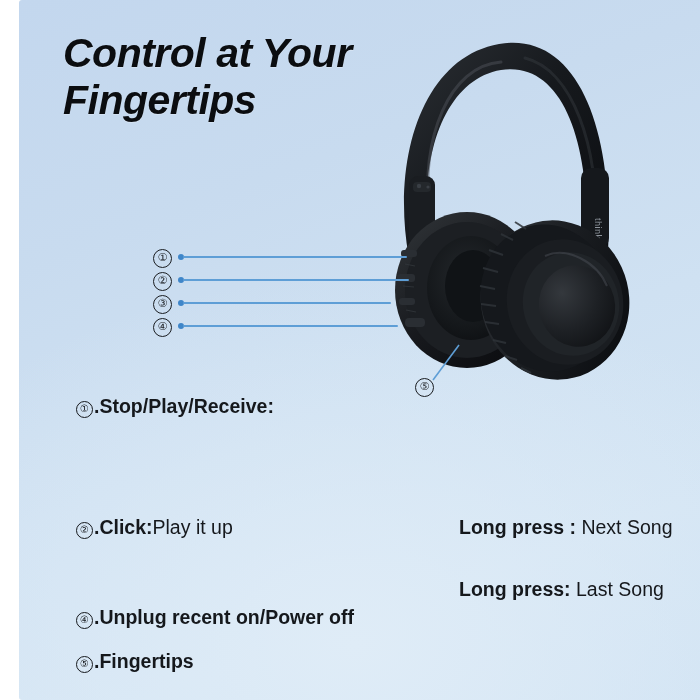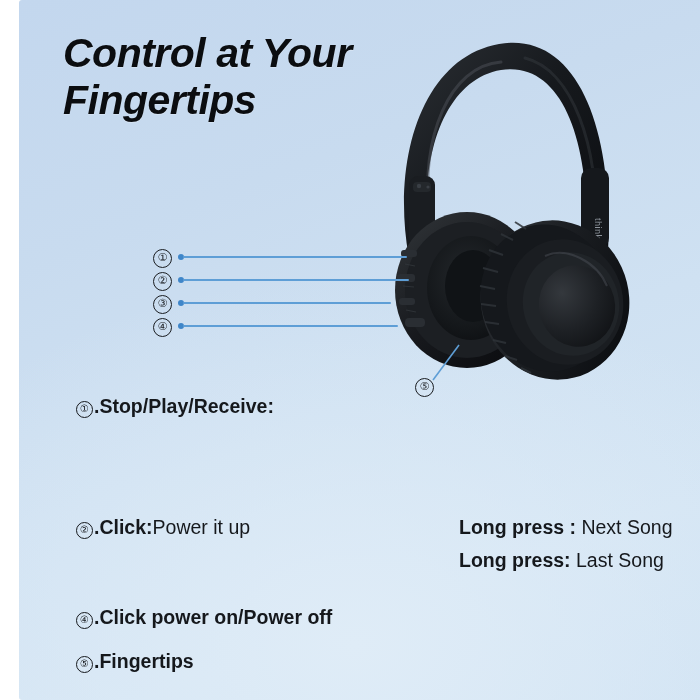--- a/index.html
+++ b/index.html
@@ -170,32 +170,32 @@
   </div>
 
   <div class="specs">
 
     <div class="row left-col" style="top:395px;">
       <span class="circ">①</span><span class="b">.Stop/Play/Receive:</span>
     </div>
 
 
     <div class="row left-col" style="top:516px;">
-      <span class="circ">②</span><span class="b">.Click:</span><span class="n">Power it up</span>
+      <span class="circ">②</span><span class="b">.Click:</span><span class="n">Play it up</span>
     </div>
     <div class="row right-col" style="top:516px;text-align:center;">
       <span class="b">Long press :</span><span class="n"> Next Song</span>
     </div>
 
-    <div class="row right-col" style="top:549px;">
+    <div class="row right-col" style="top:578px;">
       <span class="b">Long press:</span><span class="n"> Last Song</span>
     </div>
 
     <div class="row left-col" style="top:606px;">
-      <span class="circ">④</span><span class="b">.Click power on/Power off</span>
+      <span class="circ">④</span><span class="b">.Unplug recent on/Power off</span>
     </div>
 
     <div class="row left-col" style="top:650px;">
       <span class="circ">⑤</span><span class="b">.Fingertips</span>
     </div>
 
   </div>
 </div>
 
 </body></html>

